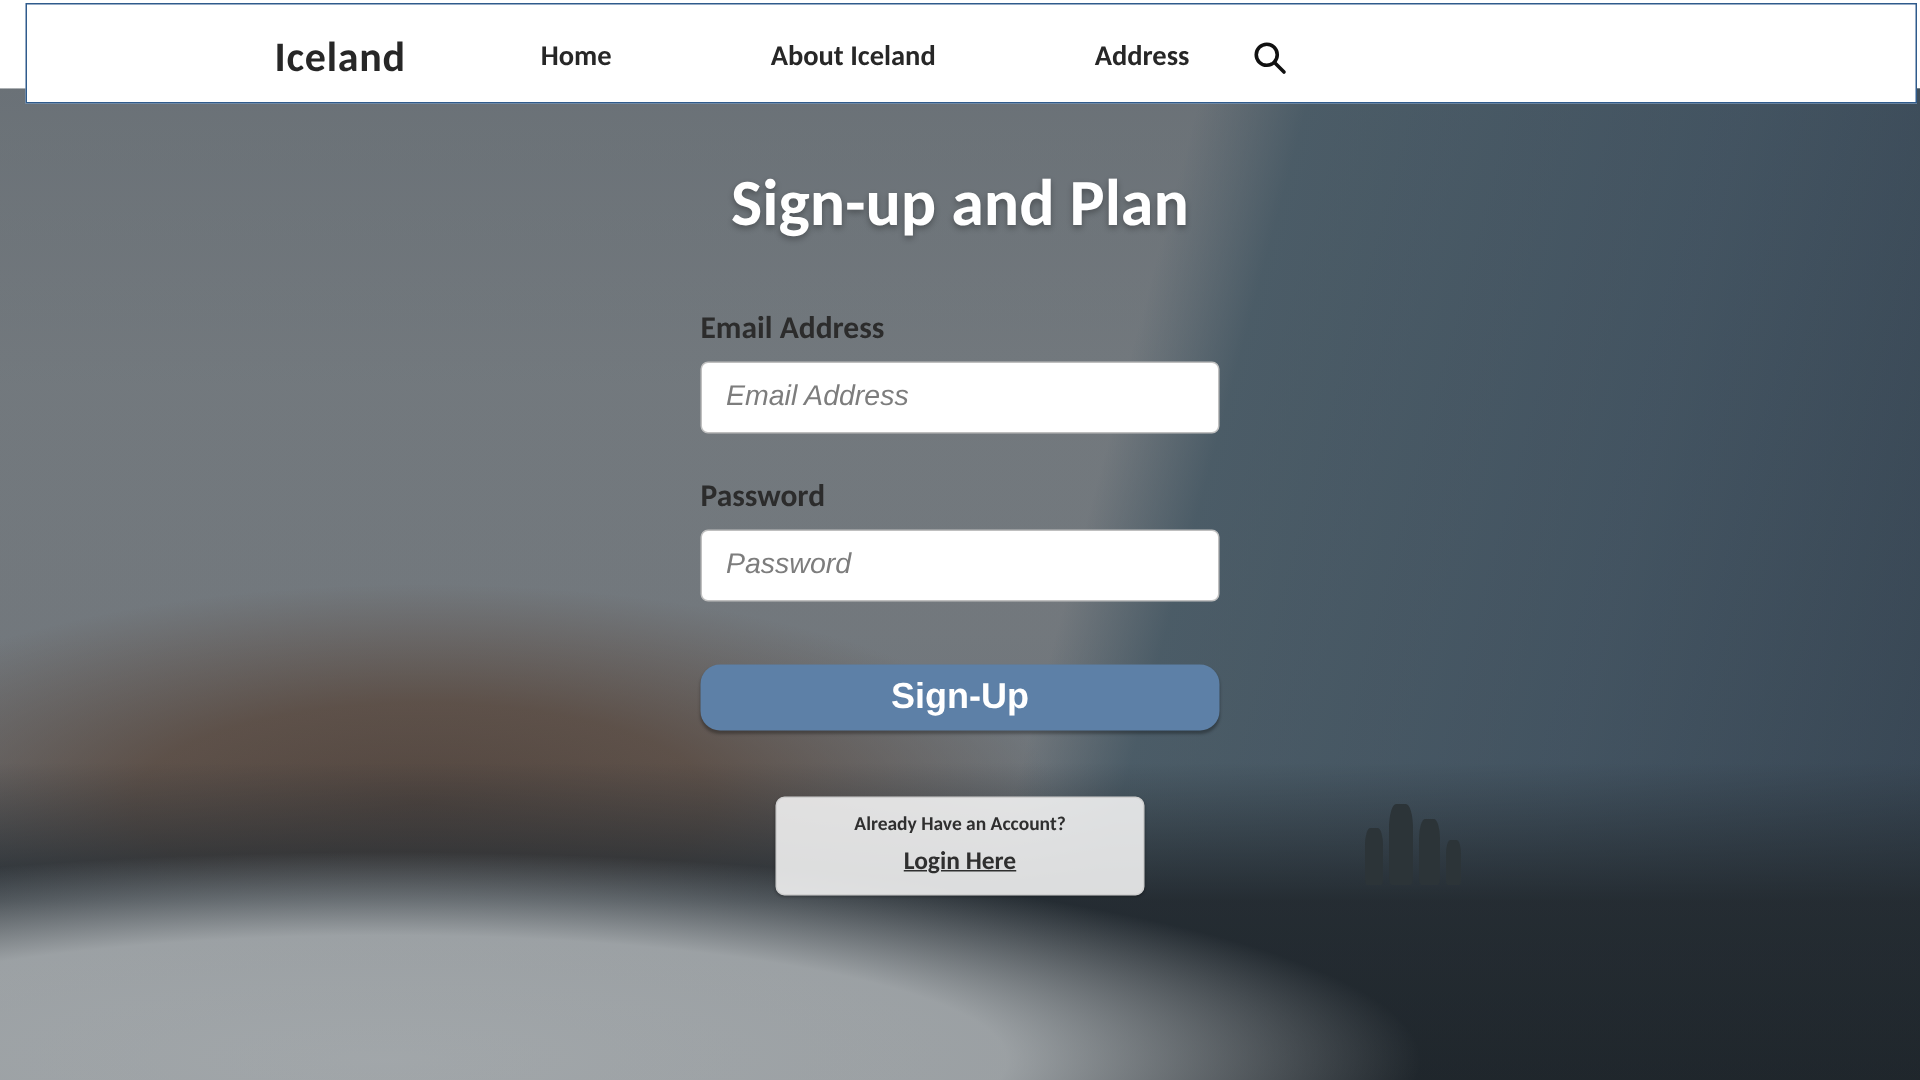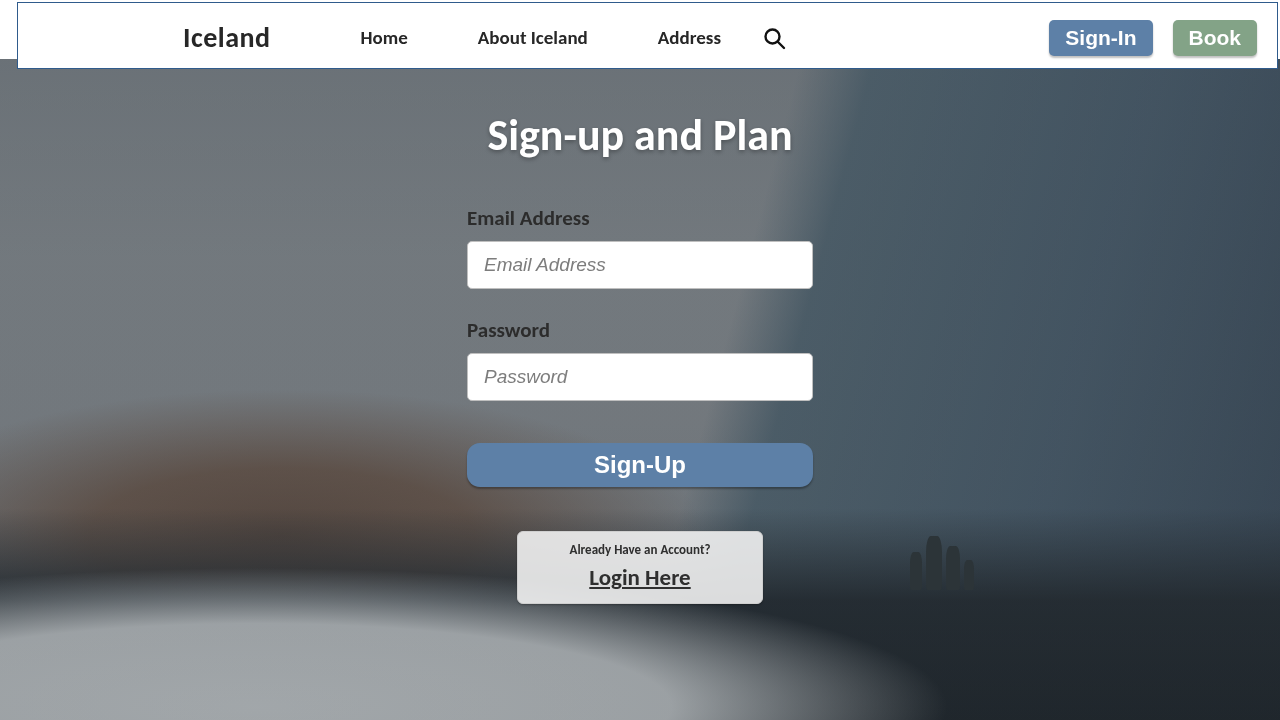--- a/index.html
+++ b/index.html
@@ -14,21 +14,21 @@
     border: 1px solid #2f5b8c;
     display: flex; align-items: center;
     padding: 4px 20px 0 165px;
     z-index: 50;
     margin-left: 15px;
   }
   .brand {
     font-size: 28px; font-weight: 700; color: #272727;
     margin-right: 90px; letter-spacing: 0.5px;
   }
-  .navlinks { display: flex; gap: 70px; }
+  .navlinks { display: flex; gap: 106px; }
   .navlinks a {
     font-size: 19px; font-weight: 700; color: #272727;
     text-decoration: none; cursor: pointer;
   }
   .search-icon {
     margin-left: 40px; width: 26px; height: 26px; display: inline-flex;
     align-items: center; justify-content: center; cursor: pointer;
   }
   .right-buttons { margin-left: auto; display: flex; gap: 20px; align-items: center; }
   .btn {
@@ -100,44 +100,40 @@
   .login-card {
     margin-top: 44px; width: 246px; padding: 10px 12px 12px;
     background: rgba(245,245,245,0.88); border: 1px solid #cfcfcf; border-radius: 6px;
     text-align: center;
     box-shadow: 0 1px 2px rgba(0,0,0,0.25);
   }
   .login-card .q {
     font-size: 13px; font-weight: 700; color: #2f2f2f; margin-bottom: 6px;
   }
   .login-card a {
-    font-size: 23px; font-weight: 700; color: #2f2f2f;
+    font-size: 17px; font-weight: 700; color: #2f2f2f;
     text-decoration: underline; cursor: pointer;
   }
 </style>
 </head>
 <body>
 
 <header class="topbar">
   <div class="brand">Iceland</div>
   <nav class="navlinks">
     <a>Home</a>
     <a>About Iceland</a>
     <a>Address</a>
   </nav>
   <span class="search-icon">
     <svg viewBox="0 0 24 24" width="24" height="24" fill="none" stroke="#111" stroke-width="2.4" stroke-linecap="round">
       <circle cx="10.5" cy="10.5" r="7"></circle>
       <line x1="16" y1="16" x2="22" y2="22"></line>
     </svg>
   </span>
-  <div class="right-buttons">
-    <button class="btn btn-signin">Sign-In</button>
-    <button class="btn btn-book">Book</button>
-  </div>
 </header>
 
 <div class="hero">
   <div class="stacks">
     <span></span>
       <span></span>
       <span></span>
       <span></span>
   </div>
 </div>

